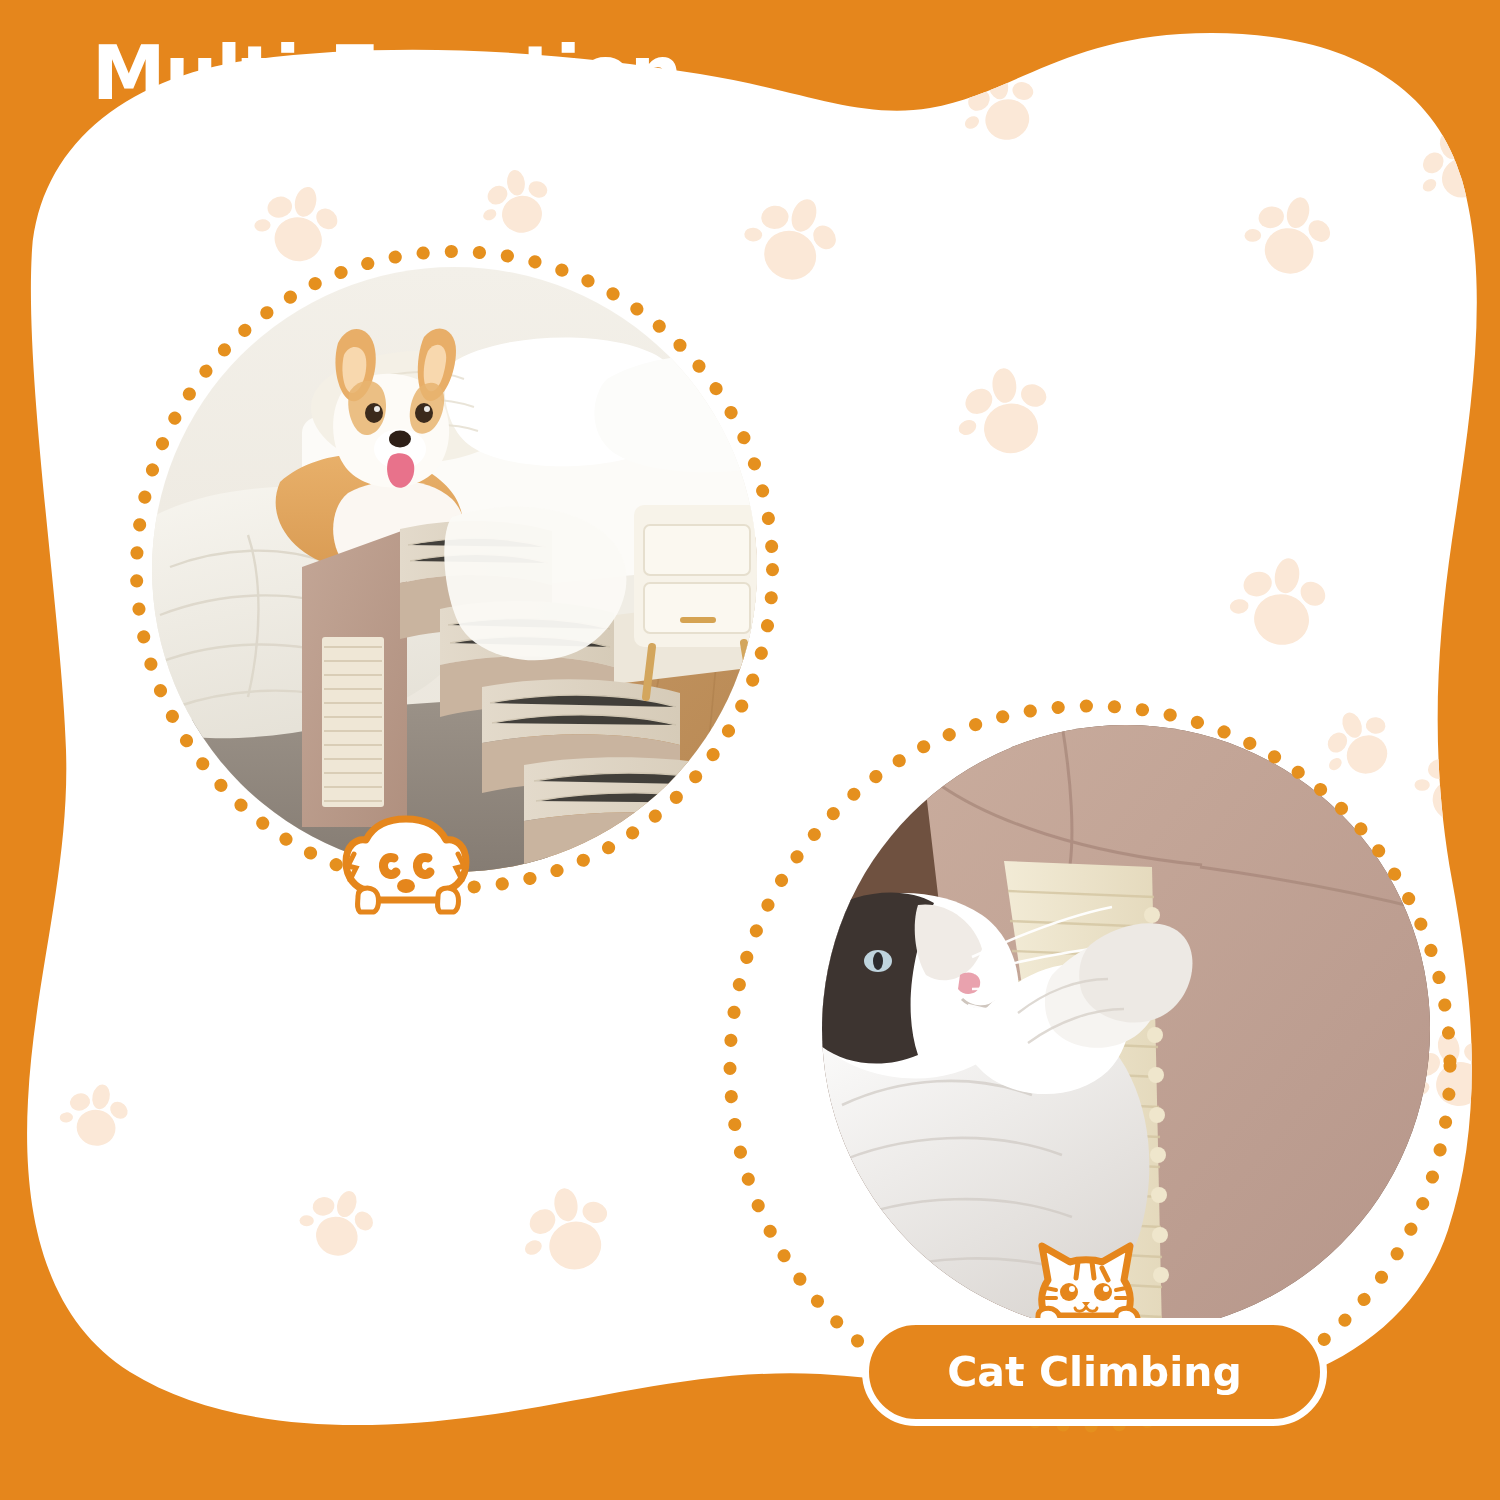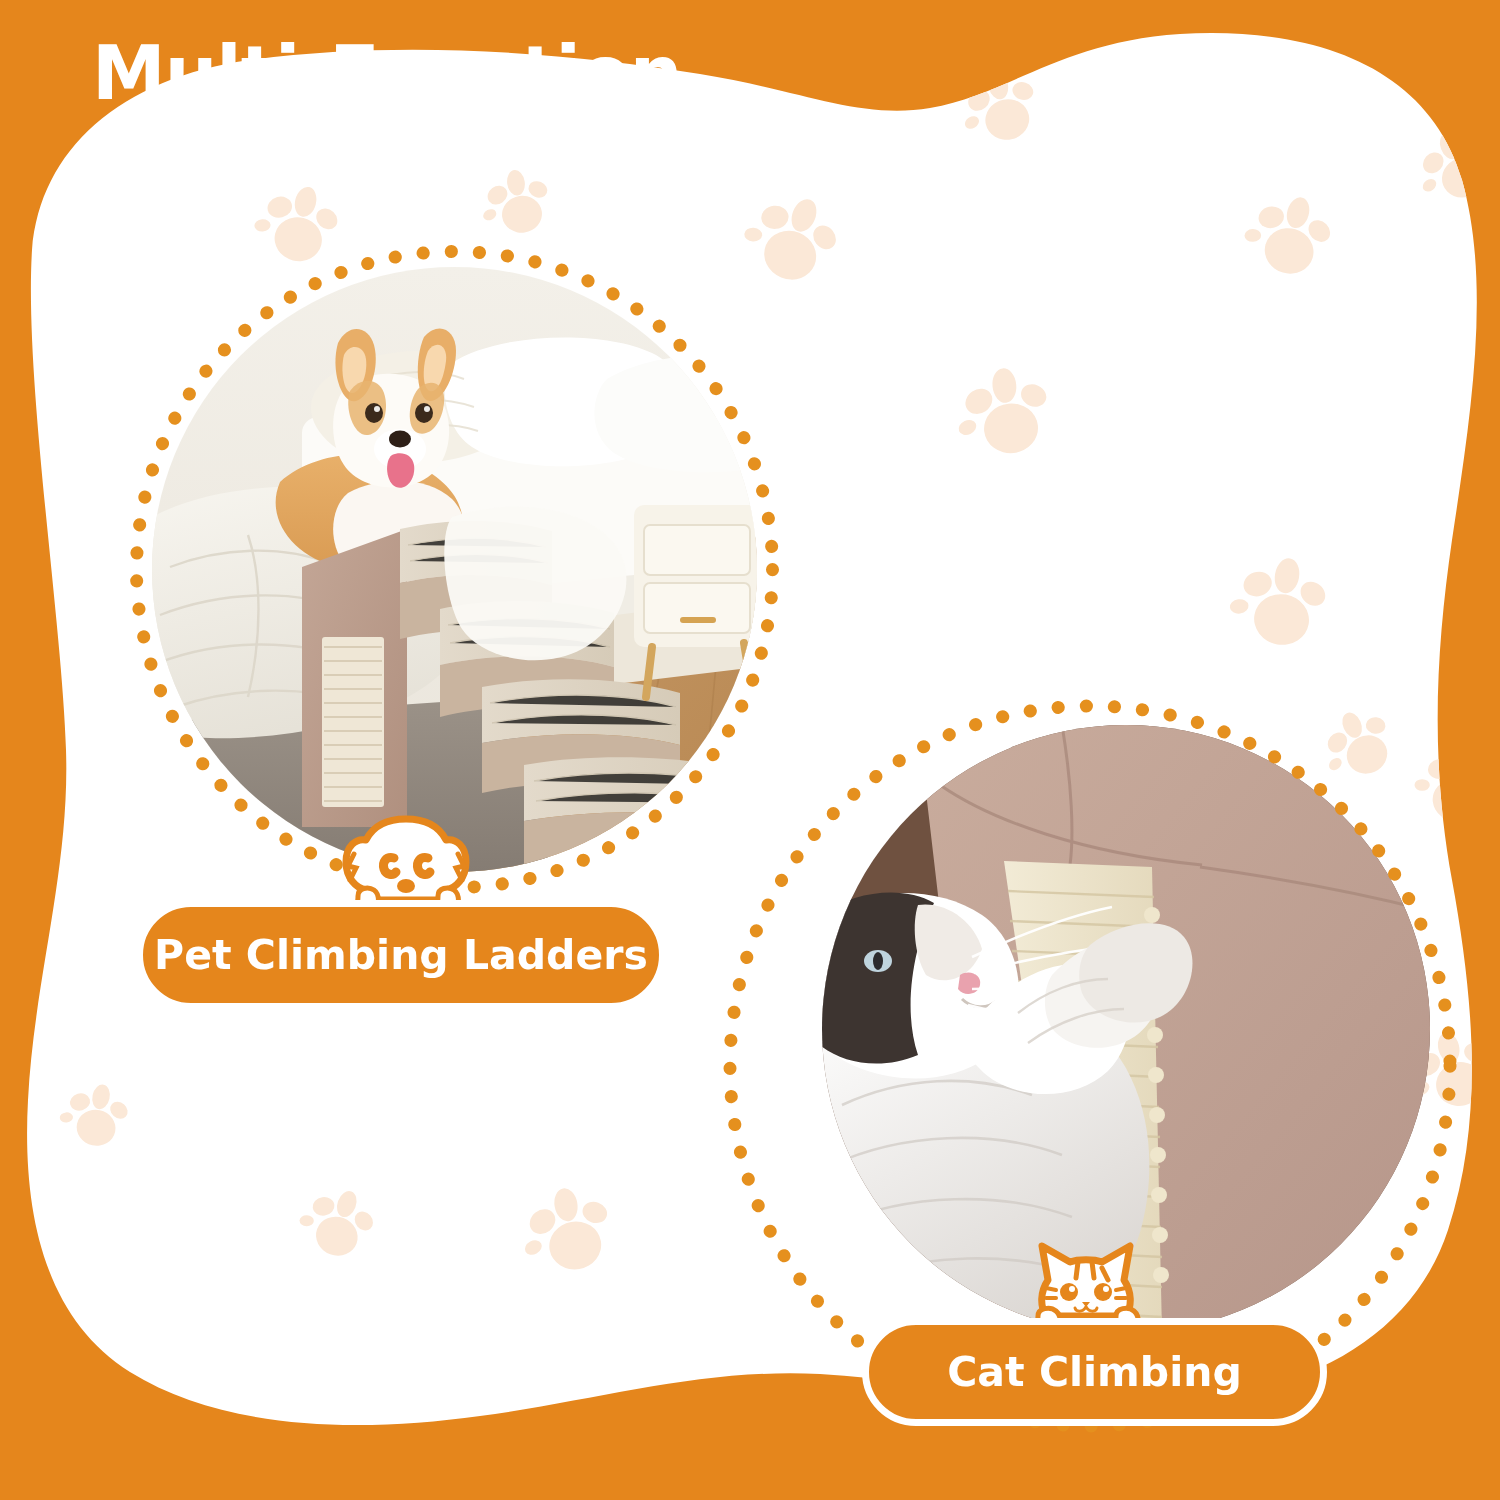--- a/index.html
+++ b/index.html
@@ -307,23 +307,20 @@
 
     <path d="M58 44 C50 42, 46 48, 48 55 C50 61, 57 62, 60 58" fill="none" stroke="#E5861C" stroke-width="9" stroke-linecap="round"></path>
     <path d="M92 44 C84 42, 80 48, 82 55 C84 61, 91 62, 94 58" fill="none" stroke="#E5861C" stroke-width="9" stroke-linecap="round"></path>
 
     <ellipse cx="70" cy="72" rx="9" ry="7" fill="#E5861C"></ellipse>
 
     <path d="M22 82 C22 74, 32 72, 38 76 C44 80, 44 94, 38 98 L24 98 C20 94, 22 88, 22 82 Z" fill="#FFFFFF" stroke="#E5861C" stroke-width="5" stroke-linejoin="round"></path>
     <path d="M102 82 C102 74, 112 72, 118 76 C124 80, 124 94, 118 98 L104 98 C100 94, 102 88, 102 82 Z" fill="#FFFFFF" stroke="#E5861C" stroke-width="5" stroke-linejoin="round"></path>
   </svg>
 
-  <div id="badge-dog" class="badge">
-    <span>Pet Climbing Ladders</span>
-  </div>
 
   <div class="photo-circle" style="left:822px;top:725px;width:608px;height:608px;">
     <svg class="photo-inner" viewBox="0 0 608 608" preserveAspectRatio="xMidYMid slice">
       <defs>
         <linearGradient id="fabricG" x1="0" y1="0" x2="1" y2="1">
           <stop offset="0%" stop-color="#C9AC9D"></stop>
             <stop offset="100%" stop-color="#B6968A"></stop>
         </linearGradient>
         <linearGradient id="sisalG" x1="0" y1="0" x2="1" y2="0">
           <stop offset="0%" stop-color="#F2EBD6"></stop>

